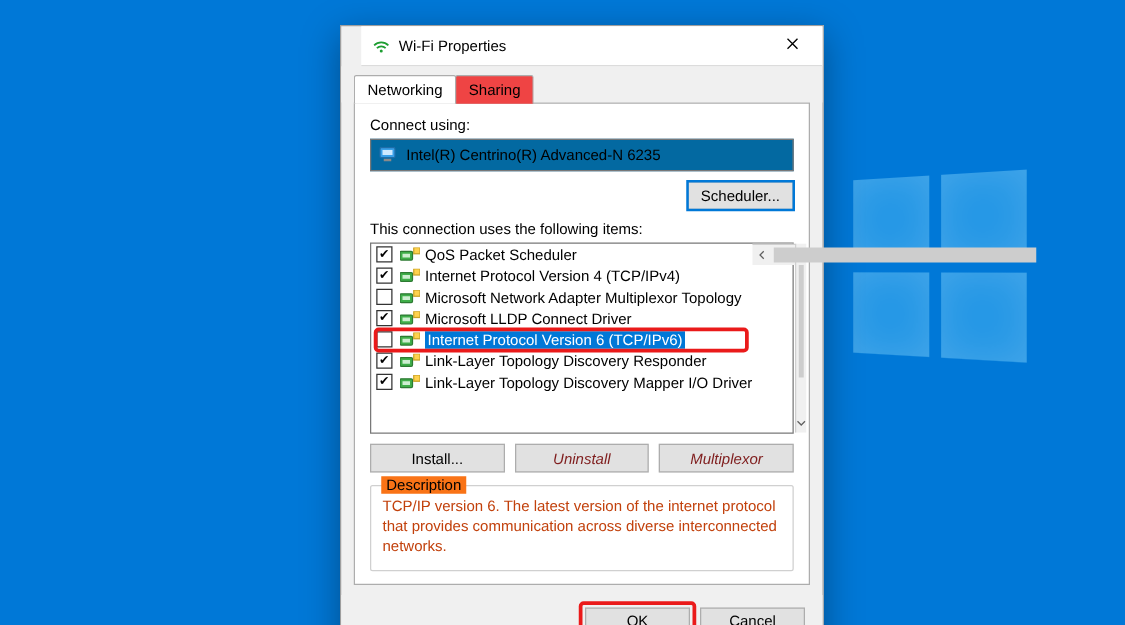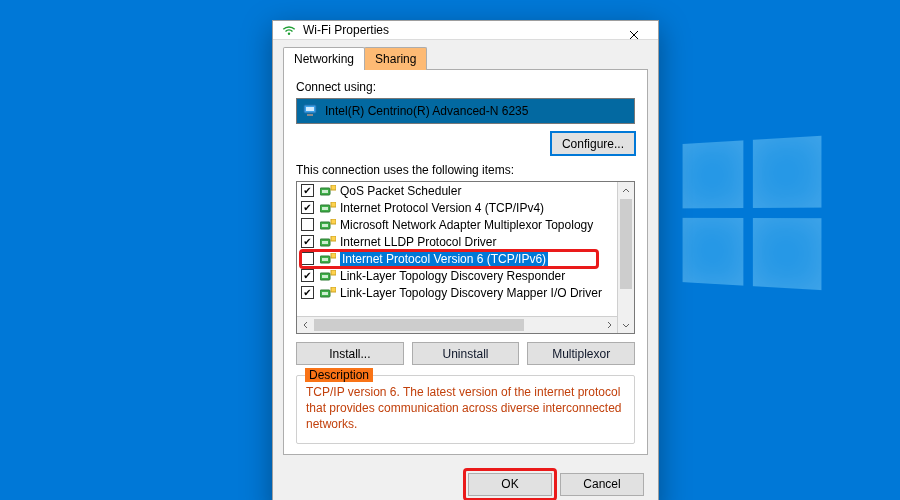--- a/index.html
+++ b/index.html
@@ -29,50 +29,51 @@
 
     .dialog {
       position:absolute;
       left: 272px; top: 20px;
       width: 387px;
       background: #f0f0f0;
       border: 1px solid #9e9e9e;
       box-shadow: 0 8px 28px rgba(0,0,0,.35);
     }
     .titlebar {
-      height: 19px; background:#fff;
+      height: 32px; background:#fff;
       border-bottom:1px solid #dcdcdc;
       display:flex; align-items:center; padding:0 8px;
       position:relative;
+      margin-left:16px;
     }
     .titlebar .icon { width:16px; height:16px; margin-right:6px; display:inline-block; }
     .titlebar .title { font-size:12px; color:#000; }
     .titlebar .close { position:absolute; right:4px; top:0; width:40px; height:28px; display:flex; align-items:center; justify-content:center; }
     .close svg { width:10px; height:10px; }
 
     .tabs { display:flex; padding: 6px 10px 0 10px ; background:#f0f0f0;}
-    .tab { padding:4px 10px; font-size:12px; border:1px solid #adadad; border-bottom:none; background:#fdba74; border-radius:2px 2px 0 0; margin-right:-1px; position:relative; top:1px;}
+    .tab { padding:4px 10px; font-size:12px; border:1px solid #adadad; border-bottom:none; background:#ef4444; border-radius:2px 2px 0 0; margin-right:-1px; position:relative; top:1px;}
     .tab.active { background:#fff; z-index:2;}
     .tabbody { margin:0 10px 8px 10px; border:1px solid #adadad; background:#fff; padding:10px 12px; }
 
     .label { font-size:12px; color:#000; margin-bottom:4px; }
     .adapterbox {
       border:1px solid #787878;
       padding:5px 6px; display:flex; align-items:center; gap:6px; background:#0369a1;
       font-size:12px;
     }
     .adapterbox .aicon{ width:16px; height:14px; }
 
     .btnrow { display:flex; justify-content:flex-end; margin-top:8px;}
     .wbtn {
       min-width:84px; height:23px; font-size:12px; border:1px solid #adadad; background:#e1e1e1;
       display:inline-flex; align-items:center; justify-content:center; padding:0 10px;
     }
     .wbtn.focus { outline:2px solid #0078d7; outline-offset:-1px; }
-    .wbtn.disabled { color:#0f172a; }
+    .wbtn.disabled { color:#7f1d1d;font-style:italic; }
 
     .listwrap { border:1px solid #787878; height:153px; position:relative; background:#fff; margin-top:4px; display:flex;}
     .listinner { flex:1; overflow:hidden; }
     .item { display:flex; align-items:center; height:17px; padding-left:4px; }
     .item .cb { width:13px; height:13px; border:1px solid #333; margin-right:4px; display:inline-flex; align-items:center; justify-content:center; font-size:10px; line-height:1; background:#fff;}
     .item .cb.checked::after{ content:"✔"; font-size:10px; color:#000; }
     .item .nic { margin:0 4px 0 2px;  }
     .item .txt { font-size:12px; white-space:nowrap; }
     .item.sel .txt { background:#0078d7; color:#fff; padding:0 2px;}
     
@@ -136,27 +137,27 @@
       <span class="aicon">
         <svg viewBox="0 0 16 14">
             <rect x="1" y="1" width="12" height="8" rx="1" fill="#3aa0e8" stroke="#1f6da8"></rect>
             <rect x="3" y="3" width="8" height="4" fill="#cfeaff"></rect>
             <rect x="4" y="10" width="6" height="2" fill="#8a8a8a"></rect>
           </svg>
       </span>
       <span>Intel(R) Centrino(R) Advanced-N 6235</span>
     </div>
     <div class="btnrow">
-      <div class="wbtn focus">Configure...</div>
+      <div class="wbtn focus">Scheduler...</div>
     </div>
 
     <div class="label" style="margin-top:8px">This connection uses the following items:</div>
 
     <div class="listwrap">
-      <div style="flex:1; display:flex; flex-direction:column;">
+      <div style="flex:1; display:flex; flex-direction:row;">
         <div class="listinner" id="list" style="flex:1;">
             <div class="item">
               <span class="cb checked"></span>
               <span class="nic">
                 <svg width="16" height="12" viewBox="0 0 16 12">
                   <rect x="0" y="3" width="10" height="7" rx="1" fill="#3fae49" stroke="#2d7a32"></rect>
                   <rect x="2" y="5" width="6" height="3" fill="#cdeed0"></rect>
                   <rect x="11" y="0" width="5" height="5" fill="#ffd24d" stroke="#c9a227"></rect>
                 </svg>
               </span>
@@ -186,21 +187,21 @@
             </div>
             <div class="item">
               <span class="cb checked"></span>
               <span class="nic">
                 <svg width="16" height="12" viewBox="0 0 16 12">
                   <rect x="0" y="3" width="10" height="7" rx="1" fill="#3fae49" stroke="#2d7a32"></rect>
                   <rect x="2" y="5" width="6" height="3" fill="#cdeed0"></rect>
                   <rect x="11" y="0" width="5" height="5" fill="#ffd24d" stroke="#c9a227"></rect>
                 </svg>
               </span>
-              <span class="txt">Internet LLDP Protocol Driver</span>
+              <span class="txt">Microsoft LLDP Connect Driver</span>
             </div>
             <div class="item sel">
               <span class="cb"></span>
               <span class="nic">
                 <svg width="16" height="12" viewBox="0 0 16 12">
                   <rect x="0" y="3" width="10" height="7" rx="1" fill="#3fae49" stroke="#2d7a32"></rect>
                   <rect x="2" y="5" width="6" height="3" fill="#cdeed0"></rect>
                   <rect x="11" y="0" width="5" height="5" fill="#ffd24d" stroke="#c9a227"></rect>
                 </svg>
               </span>

